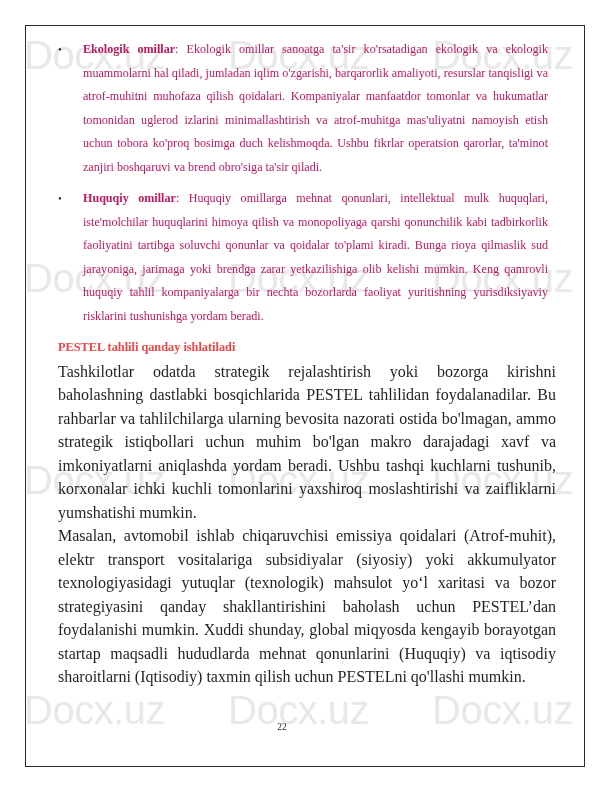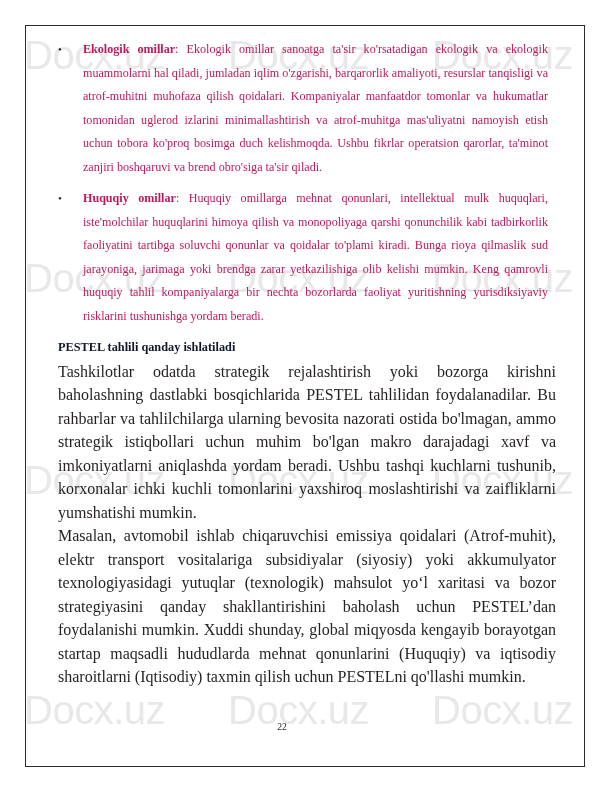--- a/index.html
+++ b/index.html
@@ -101,21 +101,21 @@
   }
   .lead {
     font-weight: bold;
   }
 
   .heading {
     margin: 0;
     font-size: 12.3px;
     font-weight: bold;
     line-height: 23.5px;
-    color: #0f172a;
+    color: #ef4444;
     text-align: left;
   }
 
   .plain-para {
     margin: 0;
     font-size: 16px;
     line-height: 23.5px;
     text-align: justify;
     text-justify: inter-word;
     color: #231f20;

